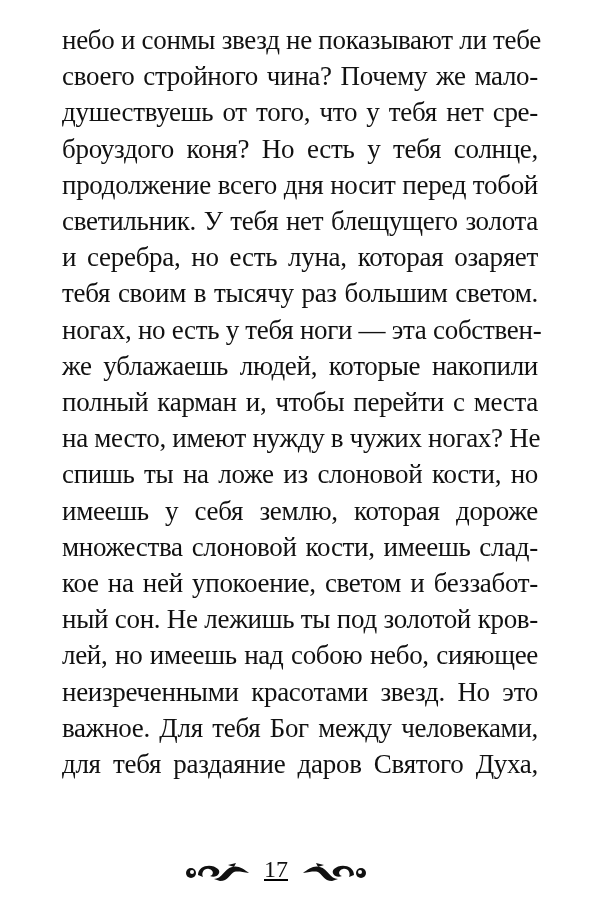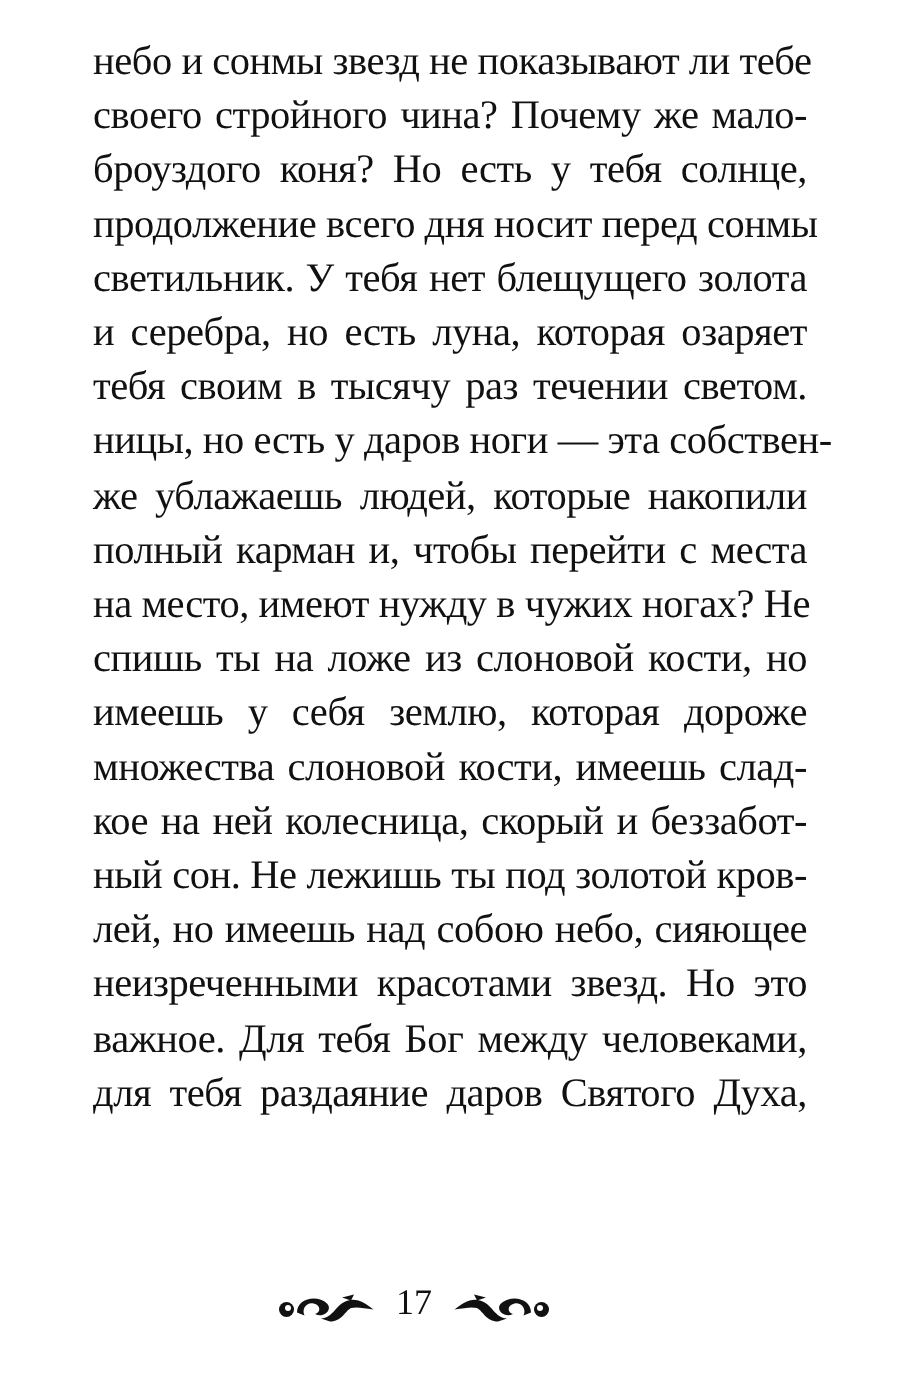--- a/index.html
+++ b/index.html
@@ -9,44 +9,45 @@
     font-family: "Liberation Serif", serif;
     font-size: 27px; line-height: 36.2px; color: #111111;
   }
   .line {
     display: block; white-space: nowrap;
     text-align: justify; text-align-last: justify;
     letter-spacing: -0.3px;
   }
   .footer {
     position: absolute; left: 0; top: 852px; width: 552px; height: 40px;
-    display: flex; align-items: center; justify-content: center; gap: 14px;
+    display: flex; align-items: center; justify-content: center; gap: 14px; text-decoration: underline;
   }
   .pagenum { font-family: "Liberation Serif", serif; font-size: 24px; color: #111; line-height: 1; margin-top: -6px; }
   .orn { width: 66px; height: 26px; display: block; }
 </style>
 </head>
 <body>
 
 <div class="page">
   <span class="line">небо и сонмы звезд не показывают ли тебе</span>
   <span class="line">своего стройного чина? Почему же мало-</span>
+  <span class="line">душествуешь от того, что у тебя нет сре-</span>
   <span class="line">броуздого коня? Но есть у тебя солнце,</span>
-  <span class="line">продолжение всего дня носит перед сонмы</span>
+  <span class="line">продолжение всего дня носит перед тобой</span>
   <span class="line">светильник. У тебя нет блещущего золота</span>
   <span class="line">и серебра, но есть луна, которая озаряет</span>
-  <span class="line">тебя своим в тысячу раз течении светом.</span>
-  <span class="line">ницы, но есть у даров ноги — эта собствен-</span>
+  <span class="line">тебя своим в тысячу раз большим светом.</span>
+  <span class="line">ногах, но есть у тебя ноги — эта собствен-</span>
   <span class="line">же ублажаешь людей, которые накопили</span>
   <span class="line">полный карман и, чтобы перейти с места</span>
   <span class="line">на место, имеют нужду в чужих ногах? Не</span>
   <span class="line">спишь ты на ложе из слоновой кости, но</span>
   <span class="line">имеешь у себя землю, которая дороже</span>
   <span class="line">множества слоновой кости, имеешь слад-</span>
-  <span class="line">кое на ней колесница, скорый и беззабот-</span>
+  <span class="line">кое на ней упокоение, светом и беззабот-</span>
   <span class="line">ный сон. Не лежишь ты под золотой кров-</span>
   <span class="line">лей, но имеешь над собою небо, сияющее</span>
   <span class="line">неизреченными красотами звезд. Но это</span>
   <span class="line">важное. Для тебя Бог между человеками,</span>
   <span class="line">для тебя раздаяние даров Святого Духа,</span>
 
 </div>
 
 <div class="footer">
   <svg class="orn" viewBox="0 0 66 26">

